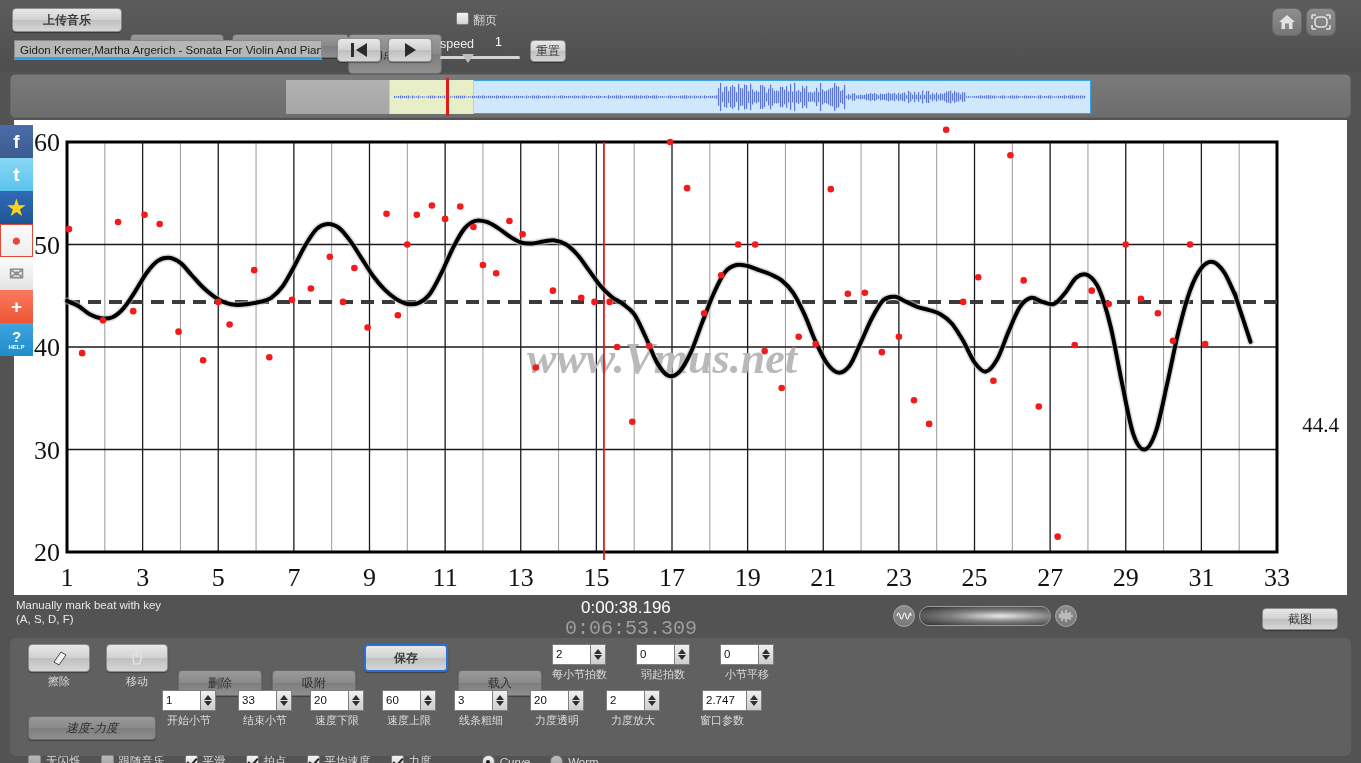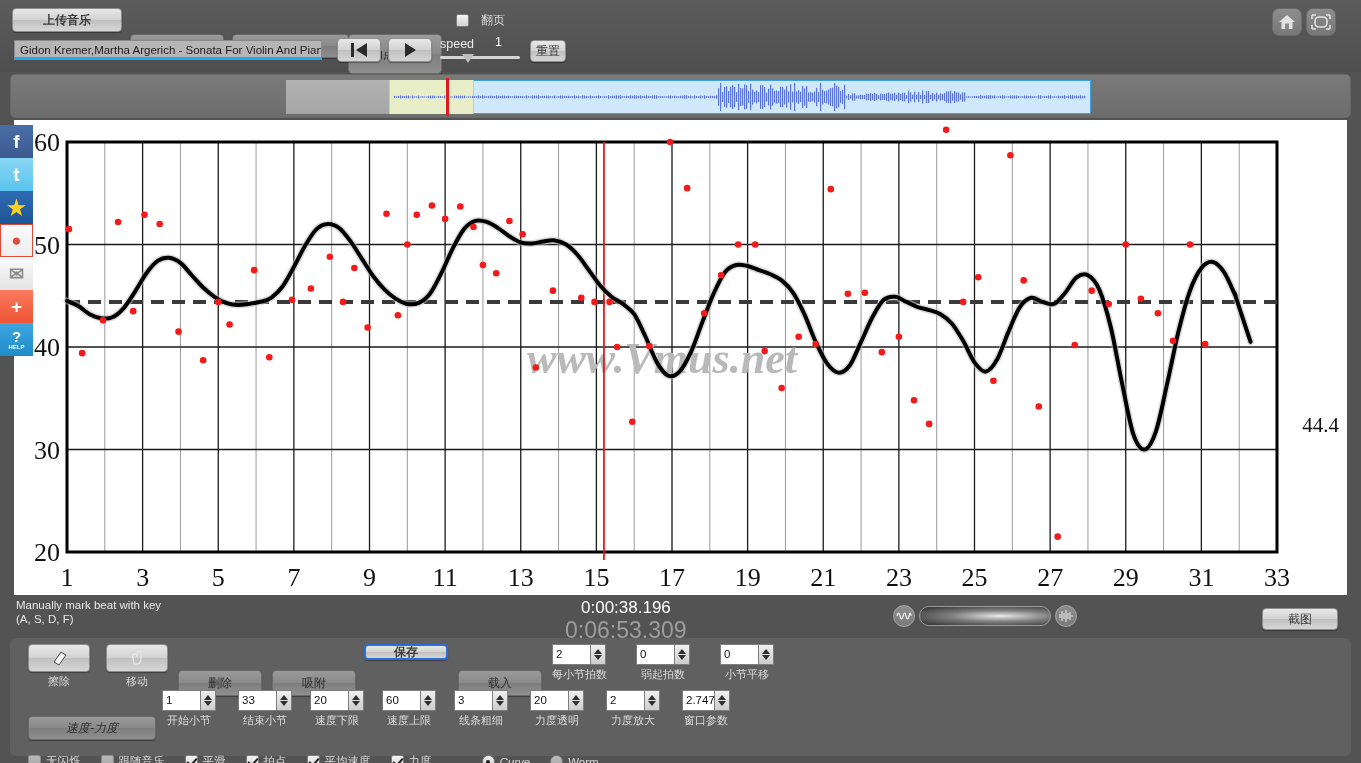--- a/index.html
+++ b/index.html
@@ -40,21 +40,21 @@
     margin-top: 26px;
   }
 
   #btn-upload { position: absolute; left: 12px;  top: 8px;  width: 110px; height: 24px; font-weight: bold; }
   #btn-wave   { position: absolute; left: 130px; top: 8px;  width: 94px;  height: 24px; }
   #btn-spec   { position: absolute; left: 232px; top: 8px;  width: 117px; height: 24px; }
   #btn-beat   { position: absolute; left: 348px; top: 8px;  width: 94px;  height: 40px; }
 
   #chk-page-wrap {
     position: absolute; left: 456px; top: 12px;
-    display: flex; align-items: center; gap: 12px;
+    display: flex; gap: 4px;
     color: #d8d8d8; font-size: 12px;
   }
   .cb {
     width: 13px; height: 13px;
     background: linear-gradient(#f4f4f4,#d3d3d3);
     border: 1px solid #7c7c7c;
     border-radius: 2px;
     position: relative;
     cursor: pointer;
     flex: 0 0 auto;
@@ -177,21 +177,21 @@
   #hint {
     position: absolute; left: 16px; top: 598px;
     color: #e9e9e9; font-size: 11.5px; line-height: 14px;
   }
   #time-now {
     position: absolute; left: 581px; top: 598px;
     color: #ffffff; font-size: 17px;
   }
   #time-total {
     position: absolute; left: 565px; top: 617px;
-    color: #9d9d9d; font-size: 23px;
+    color: #9d9d9d; font-size: 20px; font-family: Liberation Mono, monospace;
   }
   #vol-wrap { position: absolute; left: 893px; top: 605px; display: flex; align-items: center; gap: 4px; }
   #vol-bar {
     width: 132px; height: 20px; border-radius: 10px;
     background: radial-gradient(ellipse at 62% 50%, #e9e9e9 0%, #7d7d7d 45%, #2d2d2d 100%);
     border: 1px solid #9a9a9a;
     cursor: pointer;
   }
   .vol-ico {
     width: 22px; height: 22px; border-radius: 50%;
@@ -865,21 +865,21 @@
       <div class="btn ico-btn">
         <svg width="20" height="16" viewBox="0 0 20 16">
           <path d="M7 14 L6 8 Q5 4 8 4 Q10 4 10 7 L10 3 Q10 1 12 1 Q14 1 14 3 L14 9 Q14 14 10 14 Z" fill="none" stroke="#e9e9e9" stroke-width="1.2"></path>
         </svg>
       </div>
       <div class="lbl">移动</div>
     </div>
 
     <div class="btn dark" style="position:absolute;left:168px;top:6px;width:84px;height:26px;">删除</div>
     <div class="btn dark" style="position:absolute;left:262px;top:6px;width:84px;height:26px;">吸附</div>
-    <div class="btn" id="btn-save" style="position:absolute;left:354px;top:6px;width:84px;height:16px;">保存</div>
+    <div class="btn" id="btn-save" style="position:absolute;left:354px;top:6px;width:84px;height:28px;">保存</div>
     <div class="btn dark" style="position:absolute;left:448px;top:6px;width:84px;height:26px;">载入</div>
 
     <div class="btn dark" style="position:absolute;left:18px;top:52px;width:128px;height:24px;font-style:italic;">速度-力度</div>
 
     <div id="row1-fields">
         <div class="field" style="position: absolute; left: 542px; top: 6px;">
           <div class="spin">
             <div class="spin-input">2</div>
             <div class="spin-btns">
               <span class="ar-up"></span>
@@ -975,21 +975,21 @@
             <div class="spin-input">2</div>
             <div class="spin-btns">
               <span class="ar-up"></span>
               <span class="ar-down"></span>
             </div>
           </div>
           <div class="lbl">力度放大</div>
         </div>
         <div class="field" style="position: absolute; left: 672px; top: 52px;">
           <div class="spin">
-            <div class="spin-input" style="width: 32px;">2.747</div>
+            <div class="spin-input" style="width: 44px; margin-left: 20px;">2.747</div>
             <div class="spin-btns">
               <span class="ar-up"></span>
               <span class="ar-down"></span>
             </div>
           </div>
           <div class="lbl">窗口参数</div>
         </div>
       </div>
 
     <div id="cb-row" style="position:absolute;left:18px;top:88px;display:flex;align-items:center;gap:20px;margin-top:28px;">

